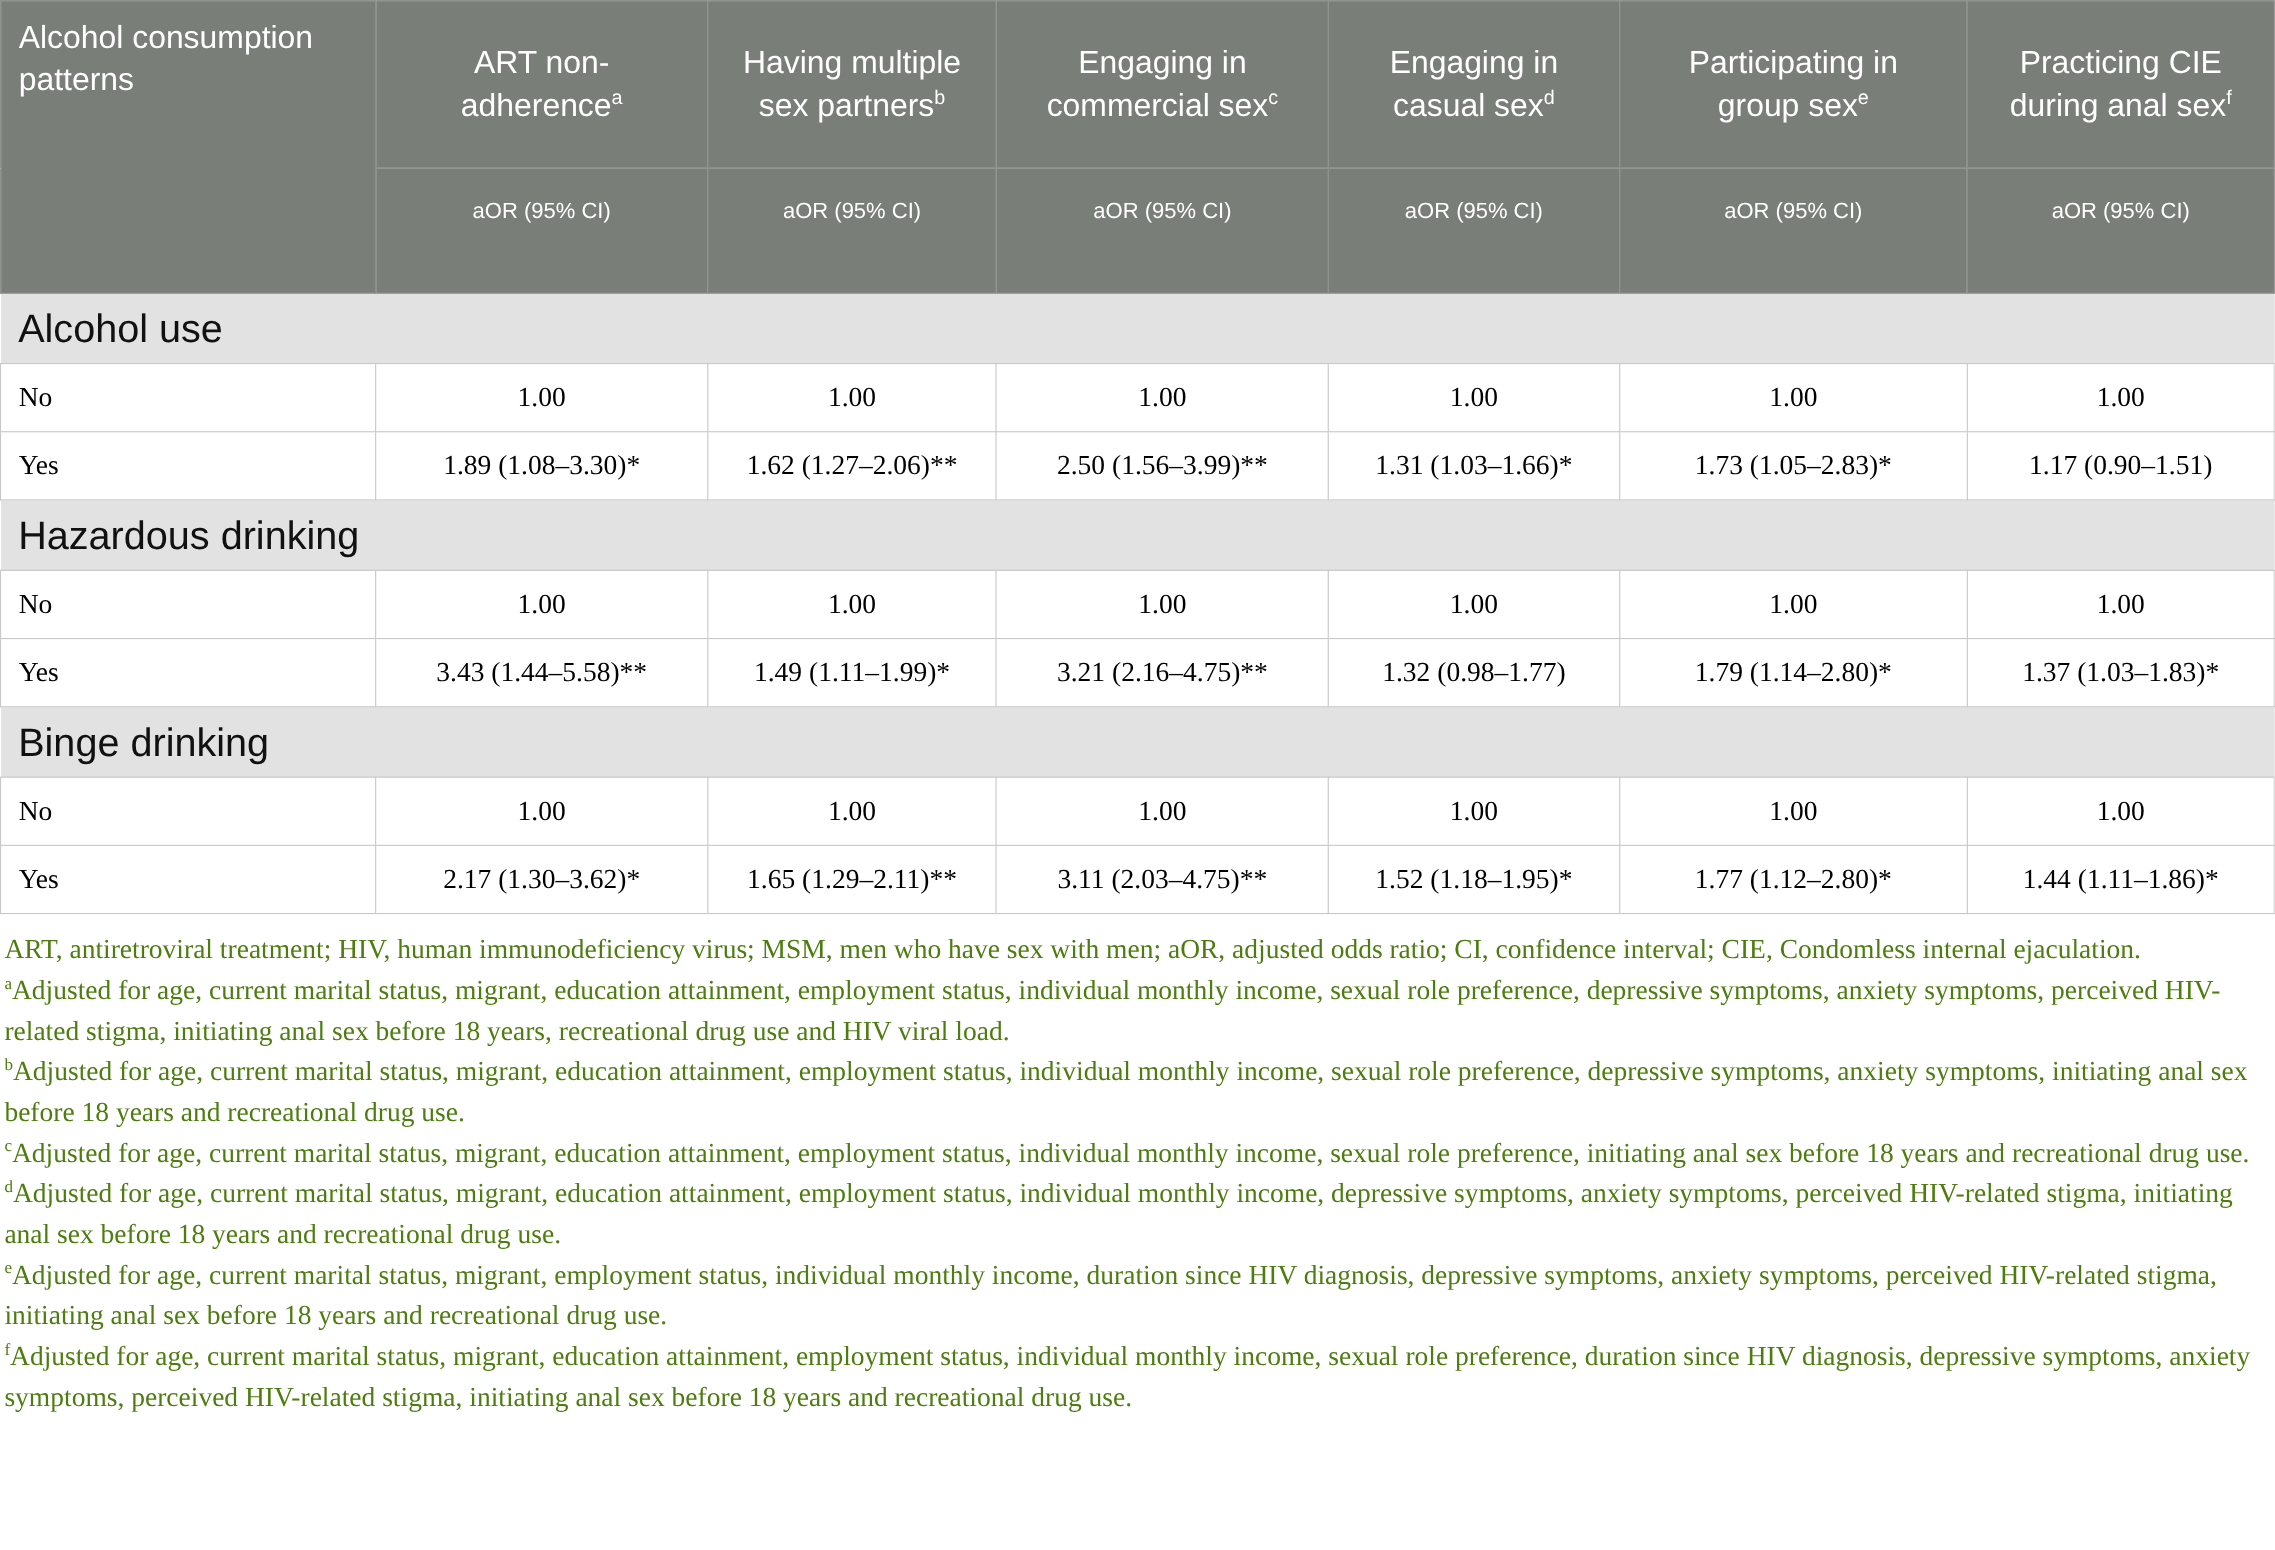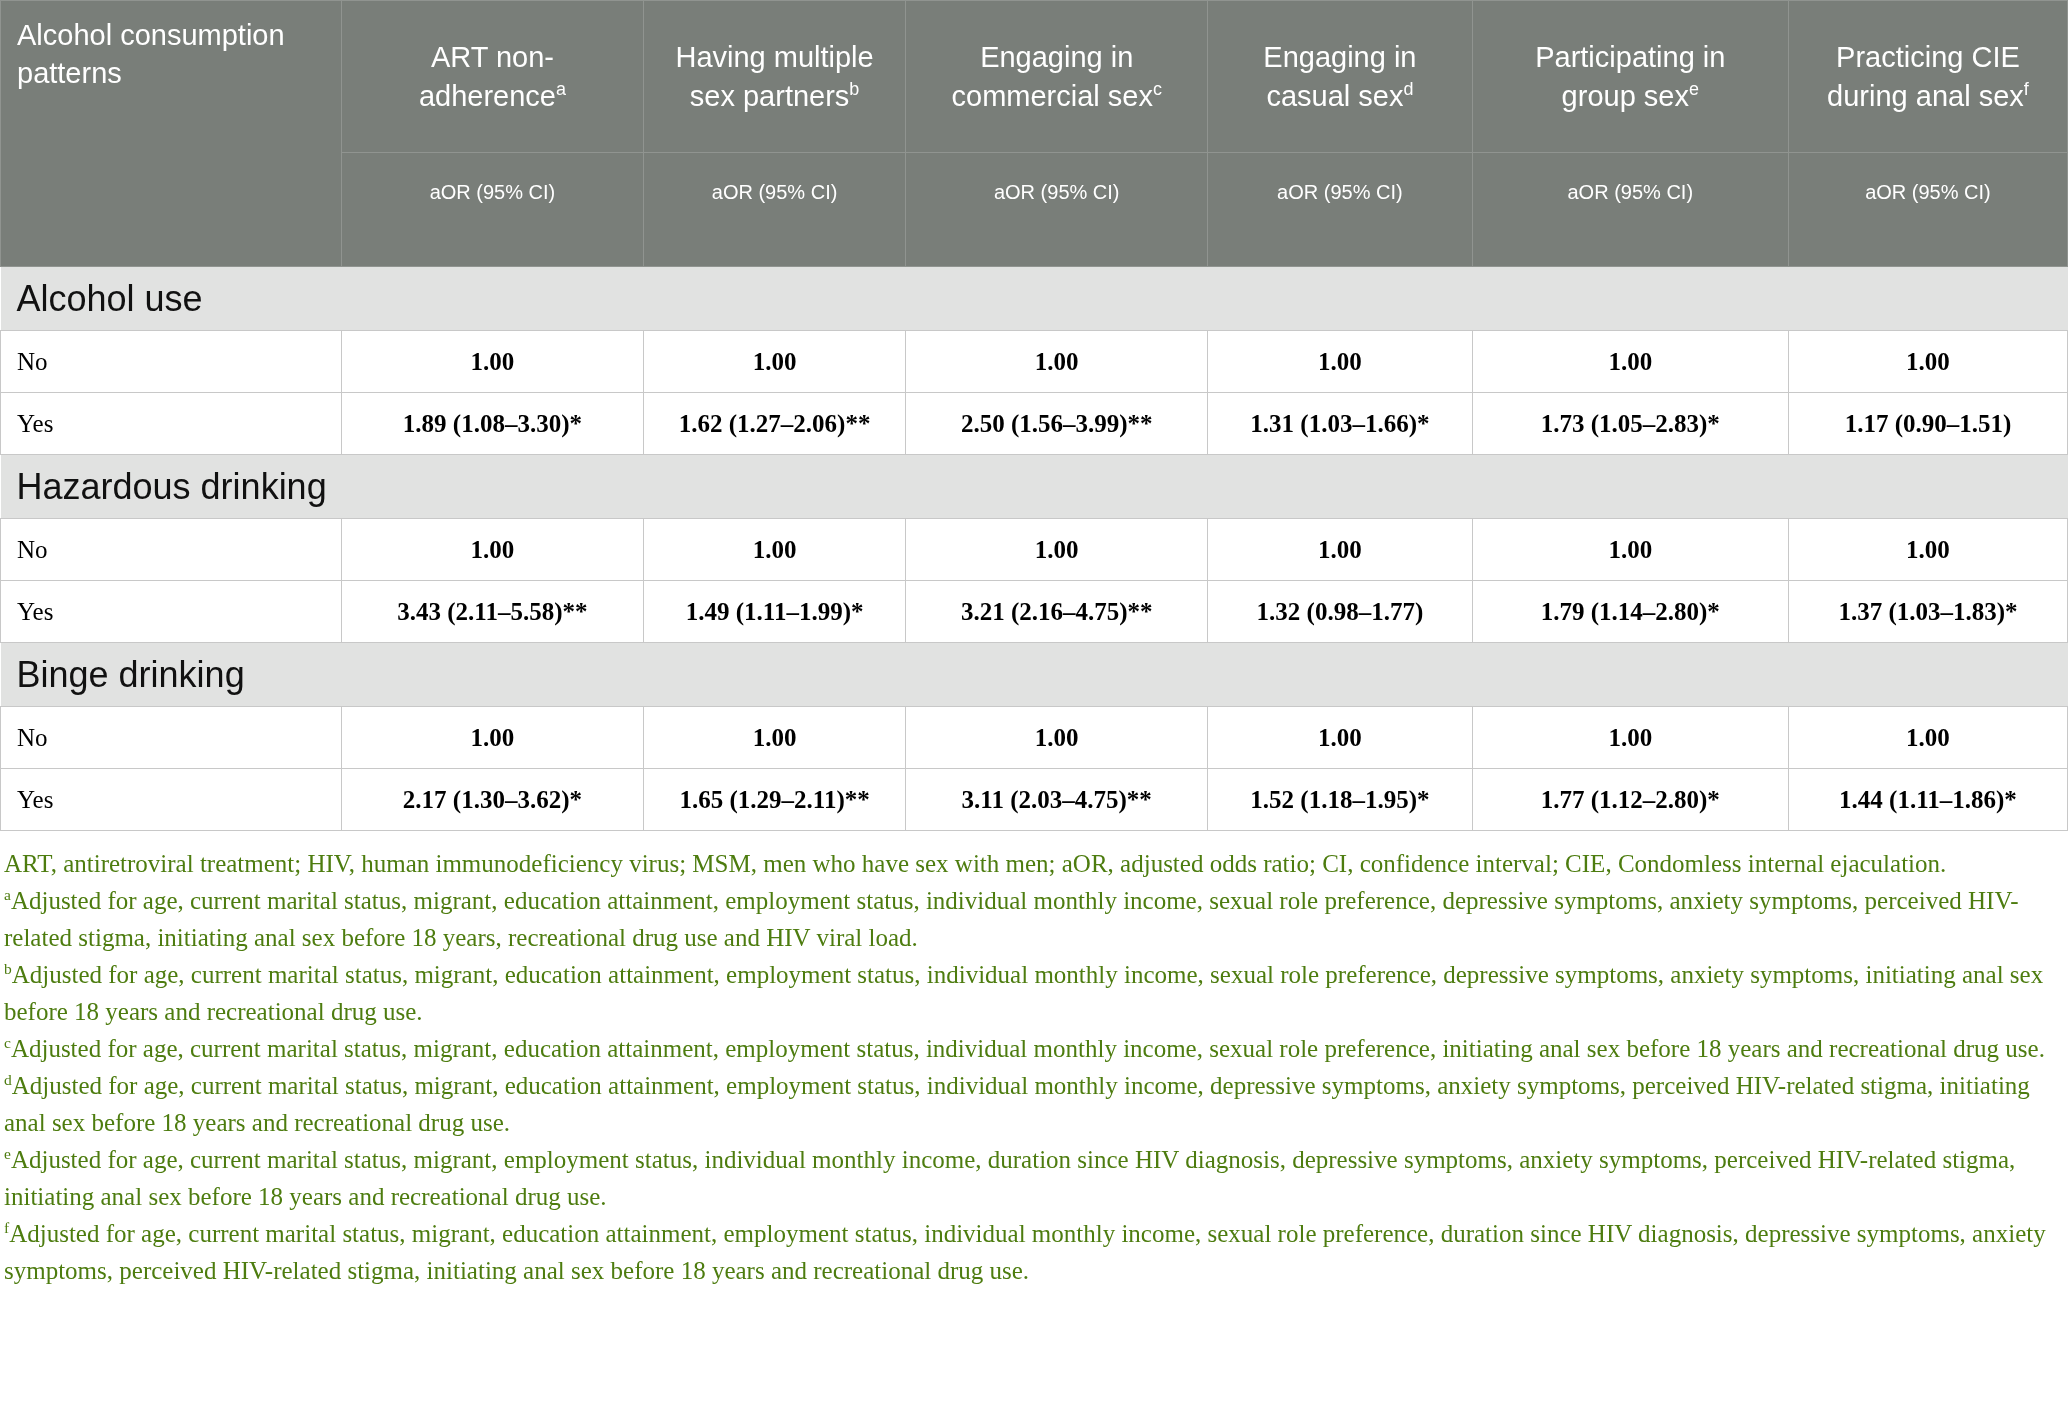--- a/index.html
+++ b/index.html
@@ -77,21 +77,21 @@
   tr.data-row td {
     background: #ffffff;
     height: 62px;
     border: 1px solid var(--row-border, #c8c8c8);
     font-family: "Liberation Serif", "DejaVu Serif", serif;
     font-size: 25px;
     vertical-align: middle;
     padding: 4px 28px;
   }
   tr.data-row td.row-label { text-align: left; padding-left: 16px; }
-  tr.data-row td.value { text-align: center; font-weight: bold; }
+  tr.data-row td.value { text-align: center; }
 
   .footnotes {
     padding: 14px 4px 6px 4px;
     font-family: "Liberation Serif", "DejaVu Serif", serif;
     font-size: 25px;
     line-height: 1.48;
     color: #4d7c0f;
   }
   .footnotes p { margin: 0; }
   .footnotes sup {
@@ -161,21 +161,21 @@
           <td class="row-label">No</td>
           <td class="value">1.00</td>
           <td class="value">1.00</td>
           <td class="value">1.00</td>
           <td class="value">1.00</td>
           <td class="value">1.00</td>
           <td class="value">1.00</td>
         </tr>
         <tr class="data-row">
           <td class="row-label">Yes</td>
-          <td class="value">3.43 (2.11–5.58)**</td>
+          <td class="value">3.43 (1.44–5.58)**</td>
           <td class="value">1.49 (1.11–1.99)*</td>
           <td class="value">3.21 (2.16–4.75)**</td>
           <td class="value">1.32 (0.98–1.77)</td>
           <td class="value">1.79 (1.14–2.80)*</td>
           <td class="value">1.37 (1.03–1.83)*</td>
         </tr>
         <tr class="section-row">
           <td colspan="7">Binge drinking</td>
         </tr>
         <tr class="data-row">

